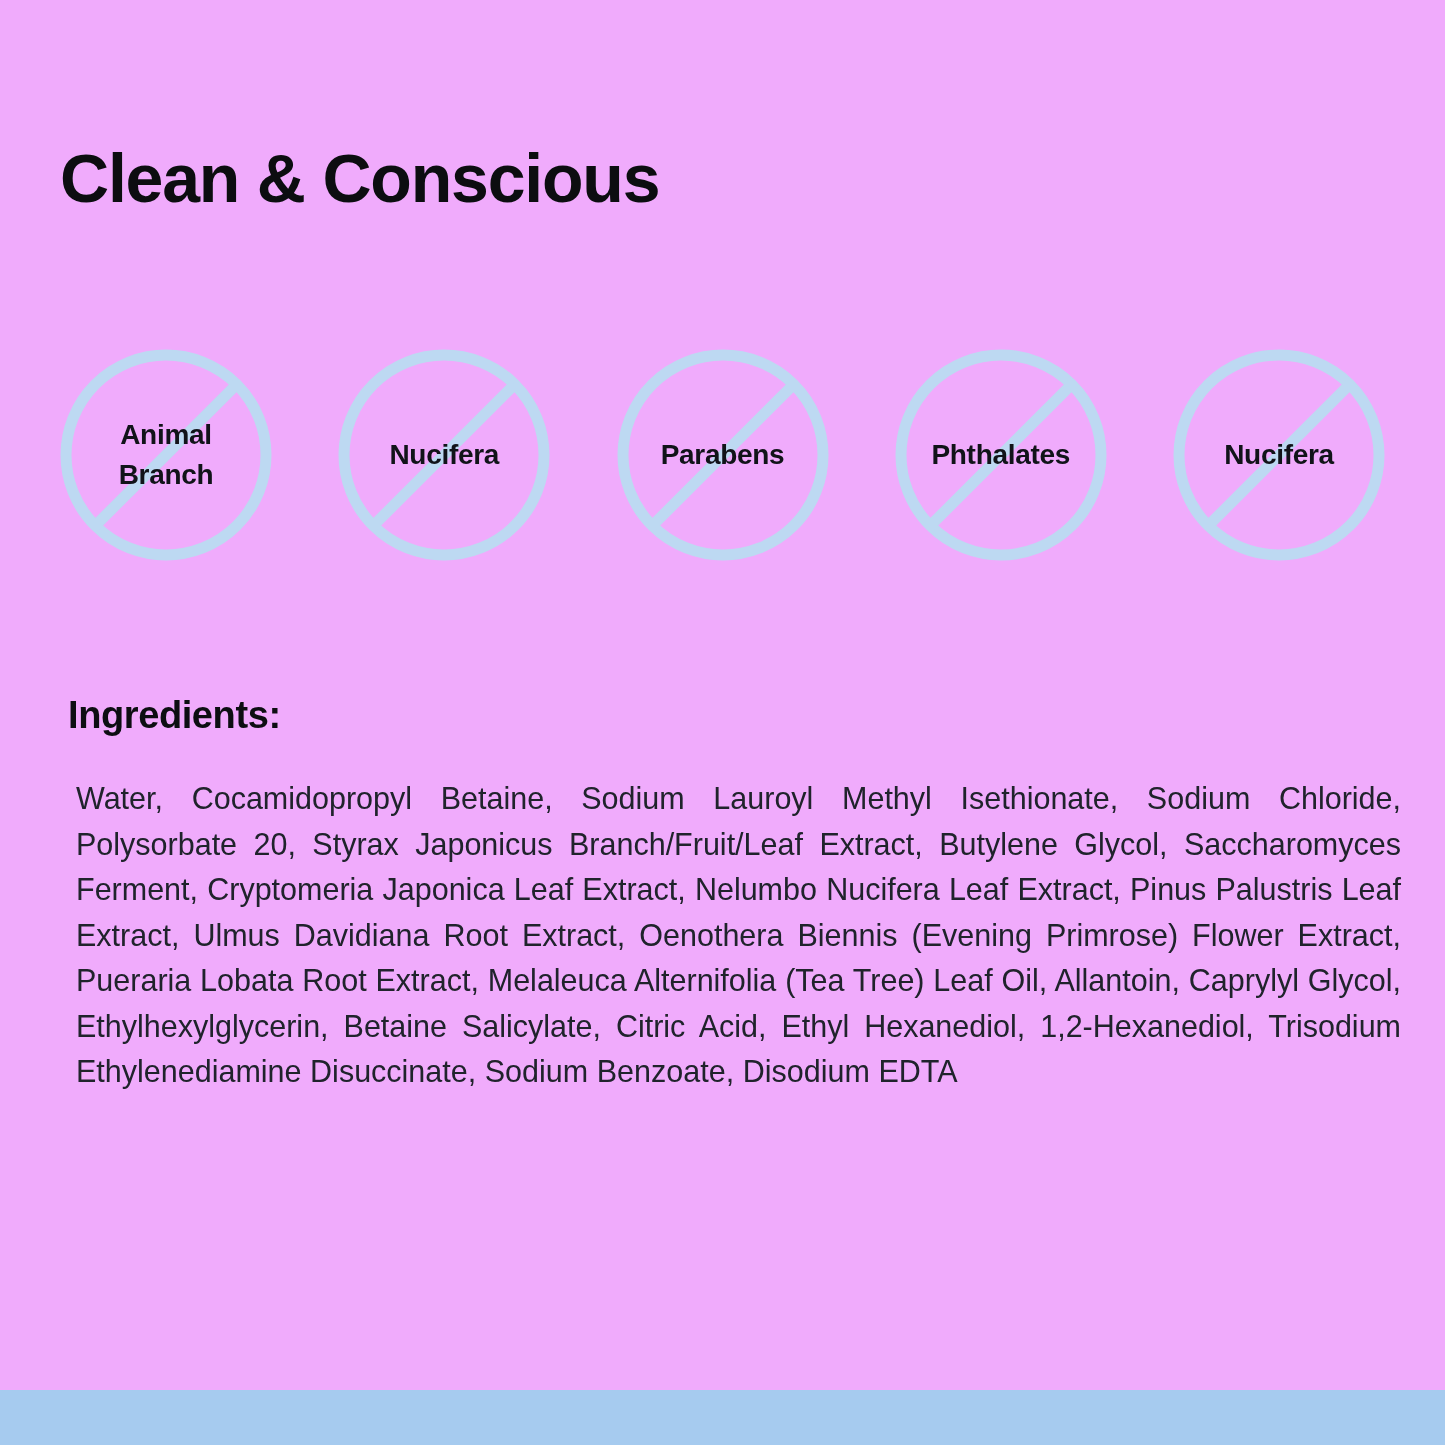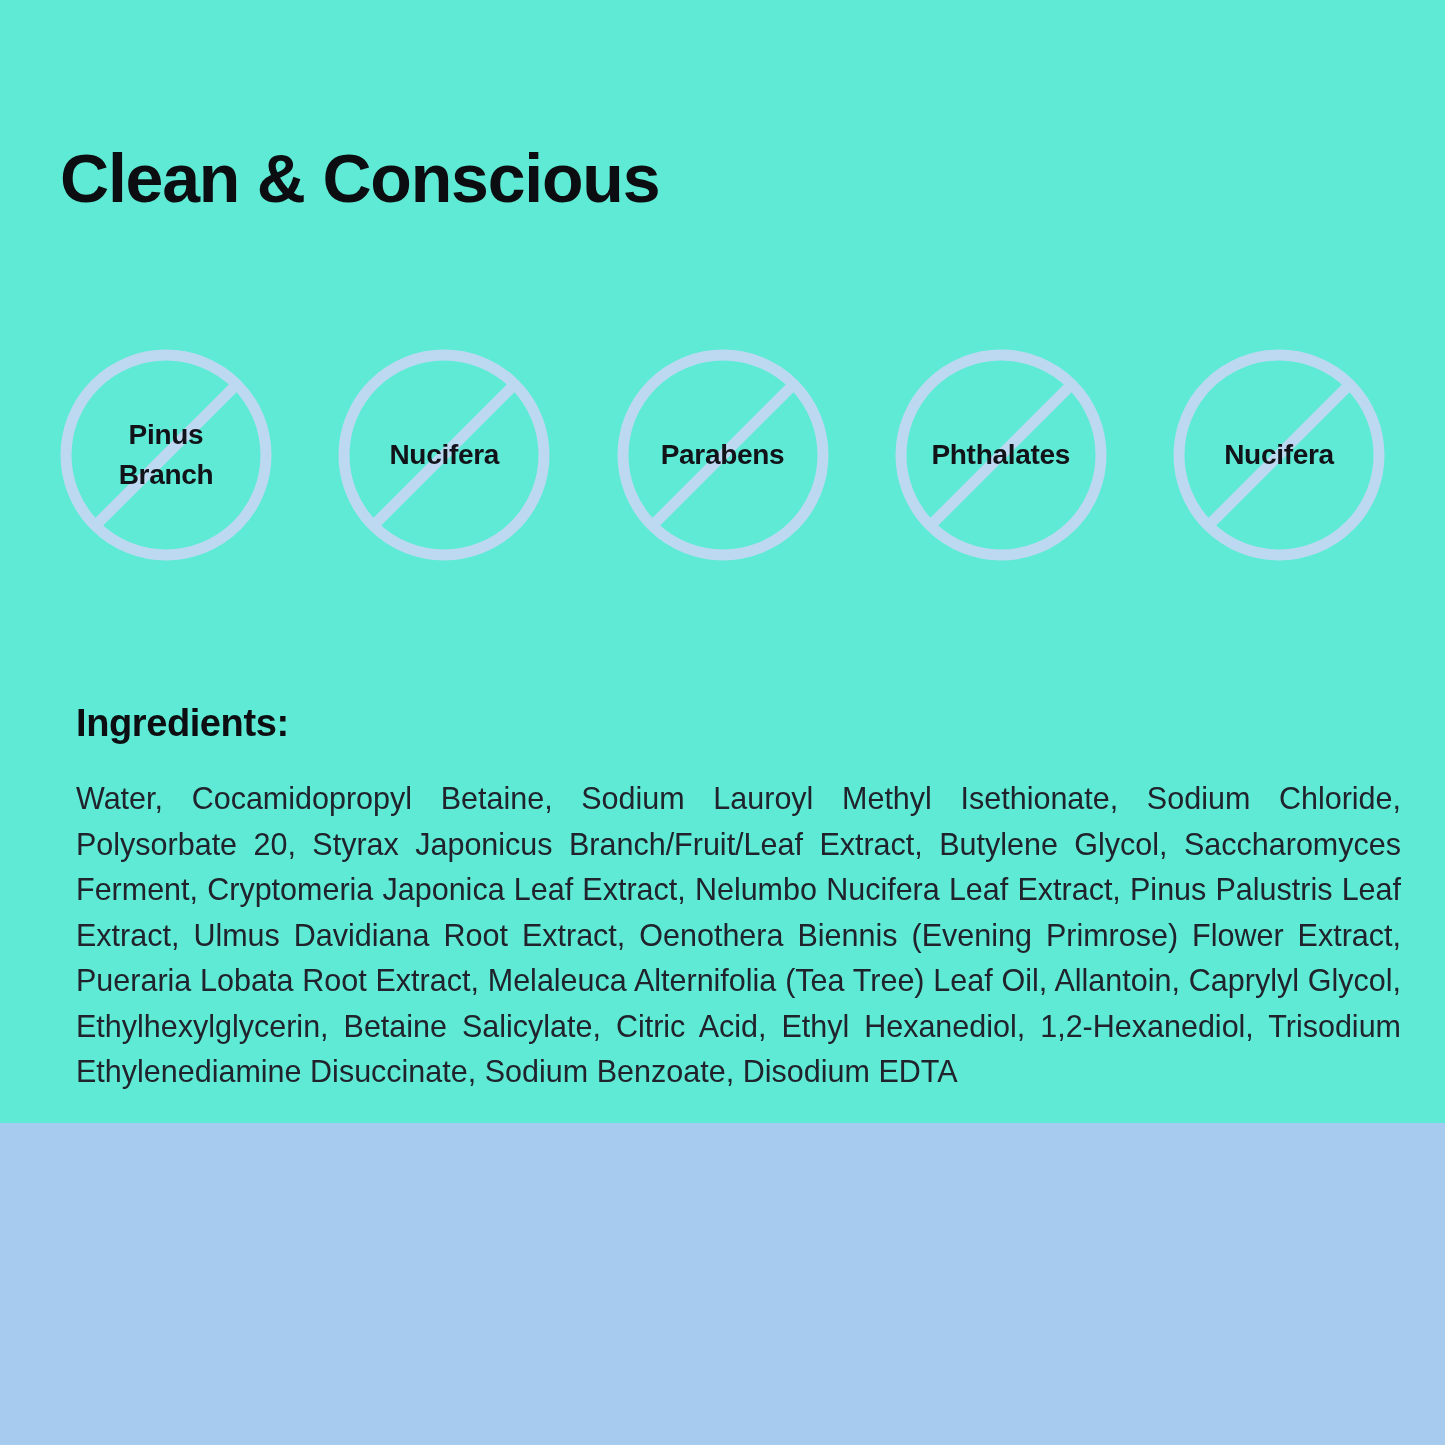--- a/index.html
+++ b/index.html
@@ -10,22 +10,22 @@
     width: 1445px;
     height: 1445px;
     background: #a6cbef;
     font-family: "Liberation Sans", sans-serif;
     overflow: hidden;
   }
 
   .page {
     position: relative;
     width: 1445px;
-    height: 1123px;
-    background: #5eead4;
+    height: 1390px;
+    background: #f0abfc;
     box-sizing: border-box;
   }
 
   
   .title {
     position: absolute;
     left: 60px;
     top: 143px;
     margin: 0;
     font-family: "Liberation Sans", sans-serif;
@@ -82,21 +82,21 @@
 
   .badge-label.two-line {
     font-size: 28px;
   }
 
   
   .ingredients-heading {
     position: absolute;
     left: 60px;
     top: 686px;
-    margin: 16px;
+    margin: 8px;
     font-family: "Liberation Sans", sans-serif;
     font-size: 38px;
     font-weight: bold;
     letter-spacing: -0.4px;
     color: #0d0e12;
   }
 
   .ingredients-body {
     position: absolute;
     left: 60px;
@@ -122,21 +122,21 @@
   <h1 class="title">Clean &amp; Conscious</h1>
 
   <div class="badge-row">
 
     <div class="badge">
       <svg class="badge-mark" viewBox="0 0 212 212" aria-hidden="true">
         <circle cx="106" cy="106" r="100" fill="none" stroke="#bdd9f2" stroke-width="11"></circle>
         <line x1="35.3" y1="176.7" x2="176.7" y2="35.3" stroke="#bdd9f2" stroke-width="11" stroke-linecap="butt"></line>
       </svg>
       <div class="badge-label two-line">
-        <span>Pinus</span><br>
+        <span>Animal</span><br>
         <span>Branch</span>
       </div>
     </div>
 
     <div class="badge">
       <svg class="badge-mark" viewBox="0 0 212 212" aria-hidden="true">
         <circle cx="106" cy="106" r="100" fill="none" stroke="#bdd9f2" stroke-width="11"></circle>
         <line x1="35.3" y1="176.7" x2="176.7" y2="35.3" stroke="#bdd9f2" stroke-width="11" stroke-linecap="butt"></line>
       </svg>
       <div class="badge-label">Nucifera</div>

